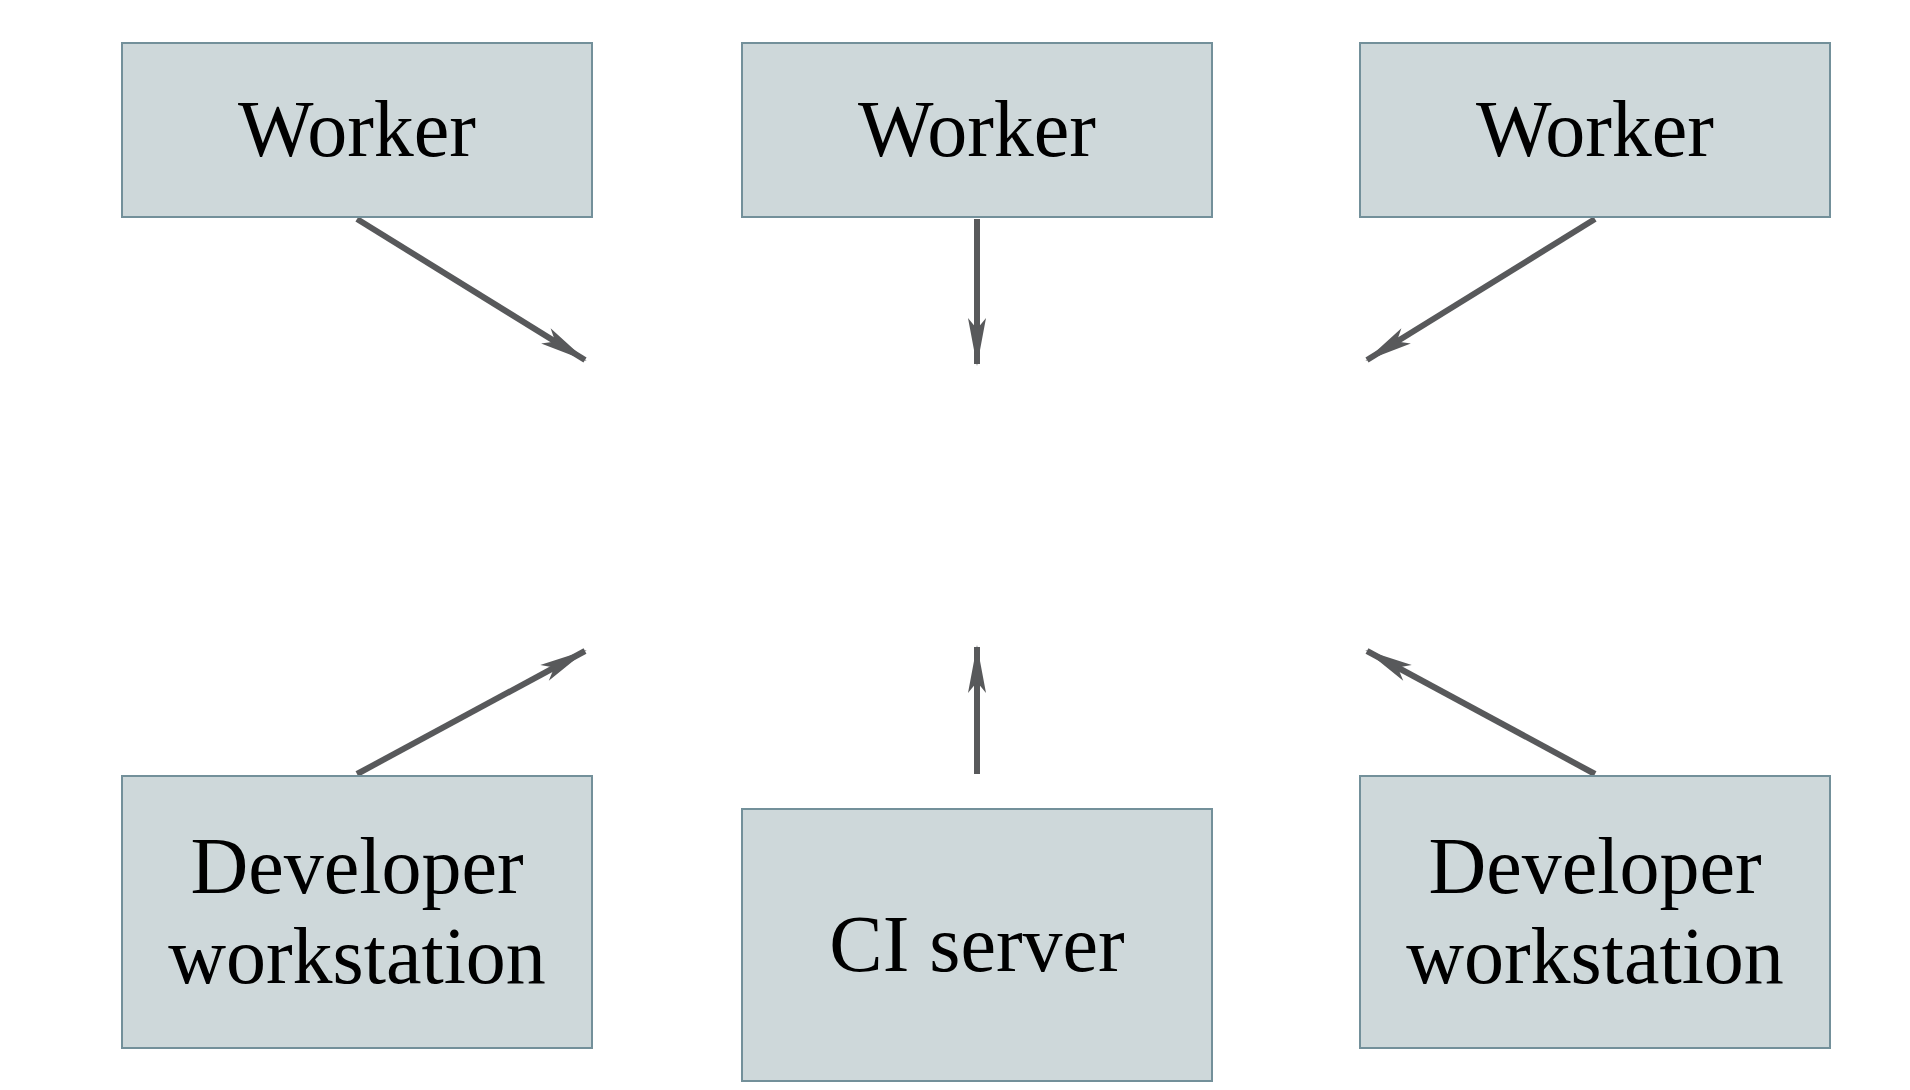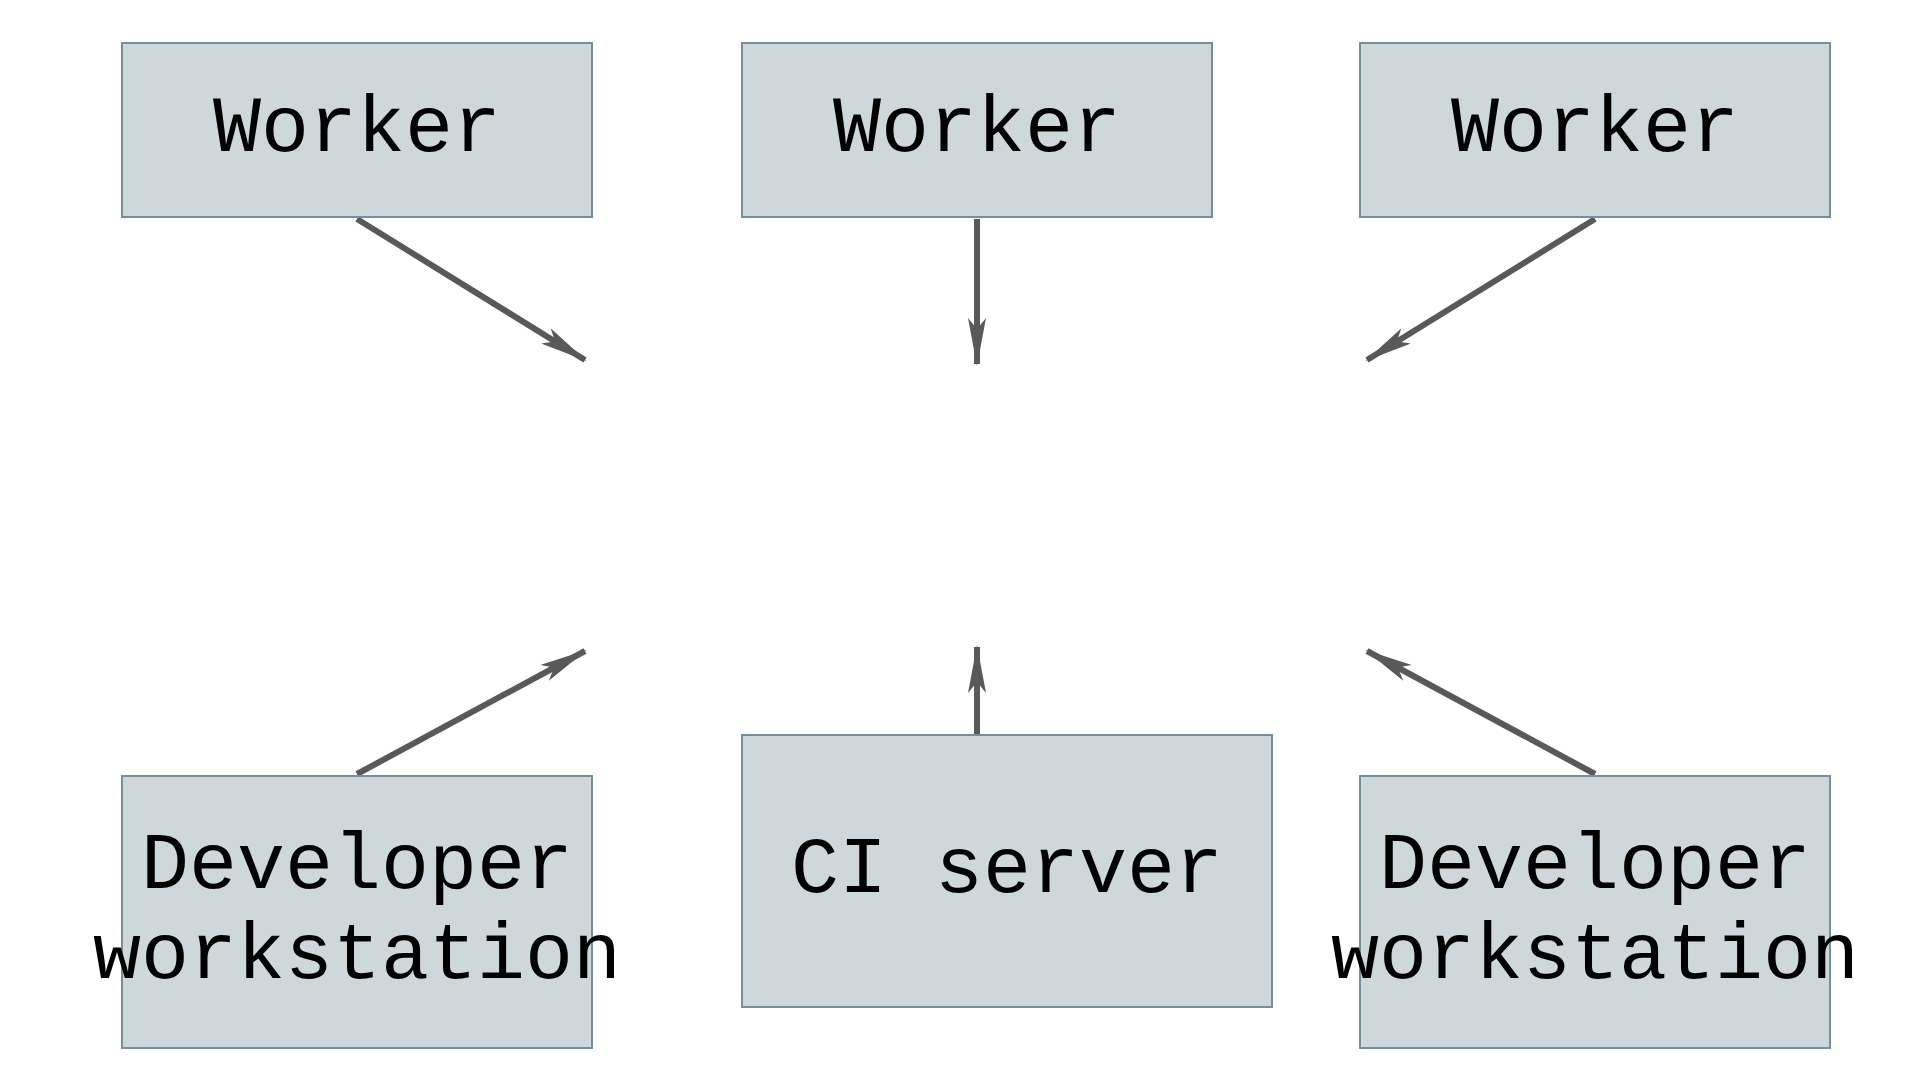--- a/index.html
+++ b/index.html
@@ -1,21 +1,21 @@
 <!DOCTYPE html>
 <html><head>
 <meta charset="utf-8">
 <style>
   html,body{margin:0;padding:0;background:#ffffff;}
   .canvas{
     position:relative;
     width:1910px;
     height:1090px;
     background:#ffffff;
-    font-family:Liberation Mono, monospace;
+    font-family:Liberation Serif, serif;
     overflow:hidden;
   }
   .arrows{
     position:absolute;
     left:0;top:0;
     width:1910px;height:1090px;
     pointer-events:none;
   }
   .node{
     position:absolute;
@@ -29,21 +29,21 @@
     color:#000000;
     font-size:80px;
     line-height:1.12;
   }
   .node span{display:block;padding:0 10px;}
   .n-w1  {left:121px;  top:42px;  width:472px; height:176px;}
   .n-w2  {left:741px;  top:42px;  width:472px; height:176px;}
   .n-w3  {left:1359px; top:42px;  width:472px; height:176px;}
   .n-bm  {left:593px;  top:368px; width:766px; height:275px;}
   .n-dev1{left:121px;  top:775px; width:472px; height:274px;}
-  .n-ci  {left:741px;  top:734px; width:532px; height:274px;}
+  .n-ci  {left:741px;  top:808px; width:472px; height:274px;}
   .n-dev2{left:1359px; top:775px; width:472px; height:274px;}
 </style>
 </head>
 <body>
 
 <div class="canvas">
 
   <svg class="arrows" viewBox="0 0 1910 1090" xmlns="http://www.w3.org/2000/svg">
     <defs>
       <marker id="arrowhead" viewBox="0 0 50 20" refX="47" refY="10" markerWidth="50" markerHeight="20" markerUnits="userSpaceOnUse" orient="auto">

